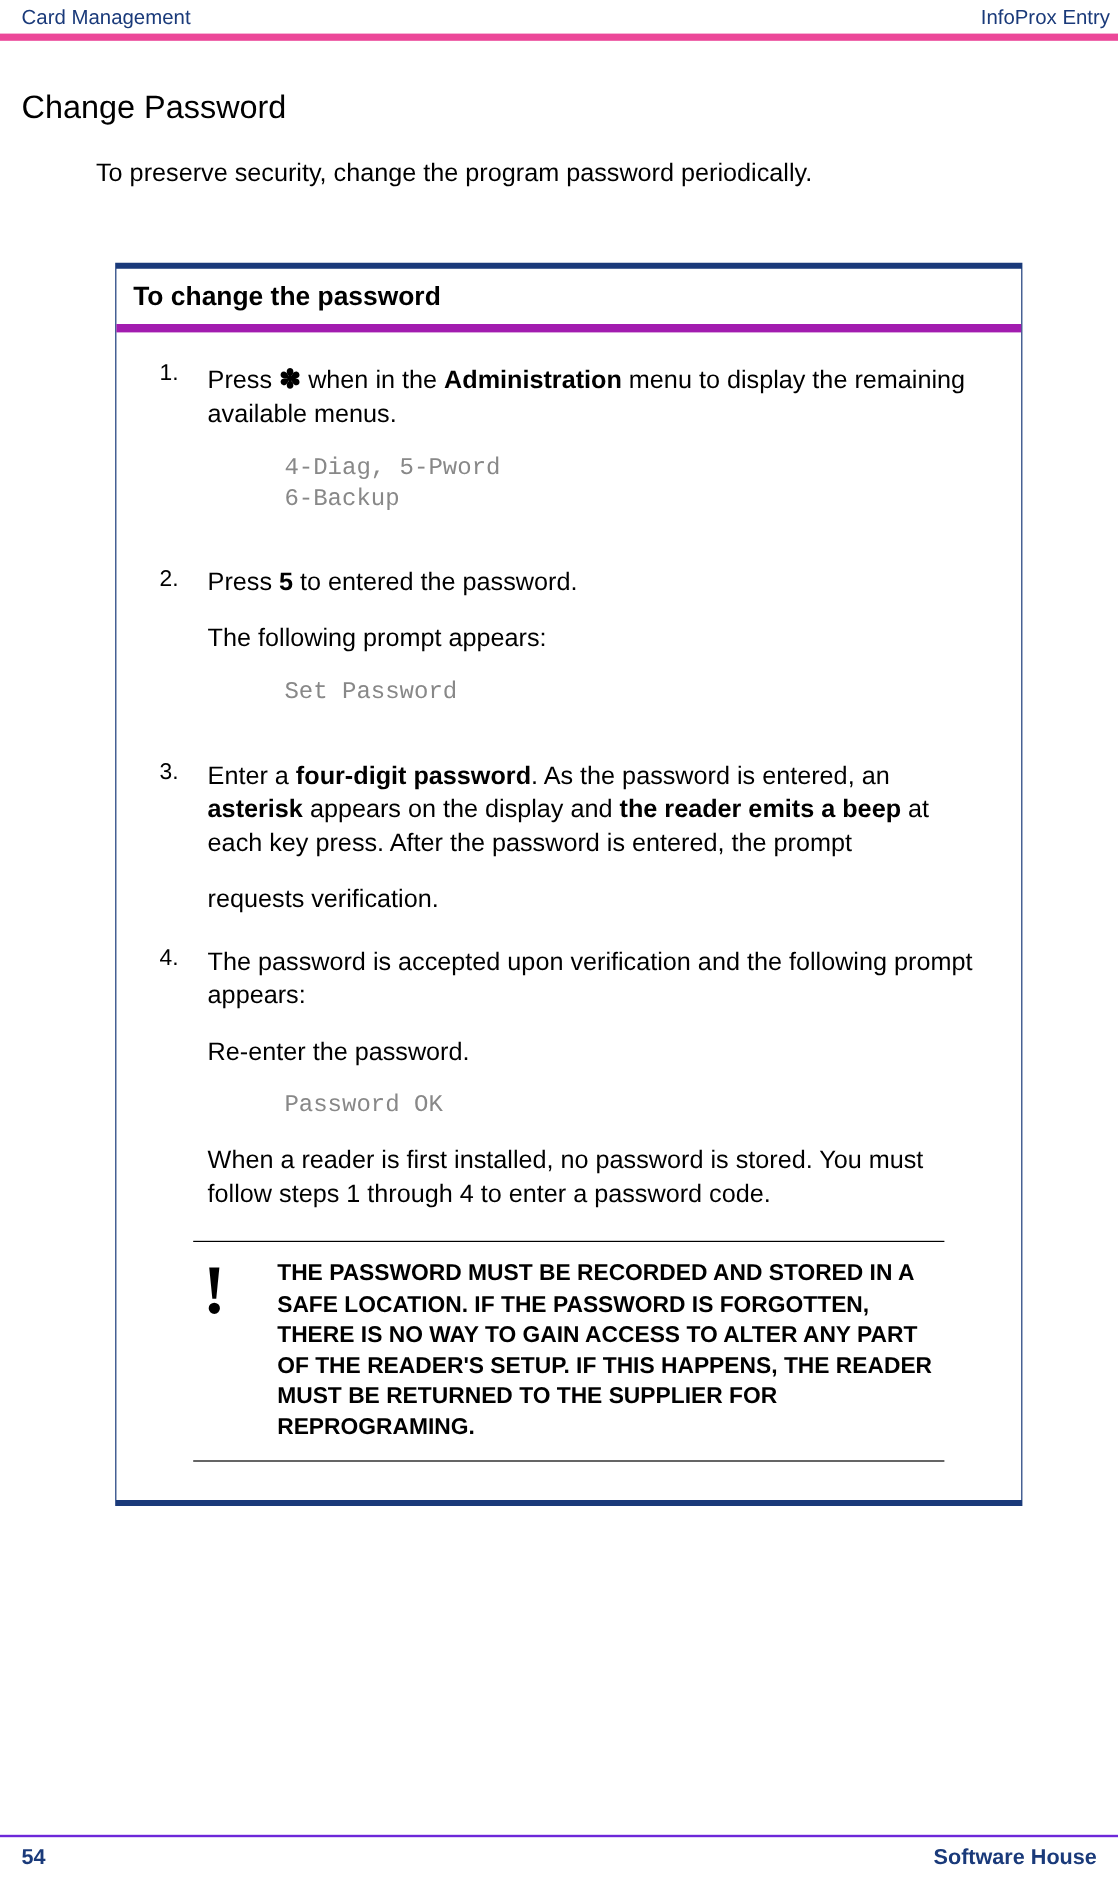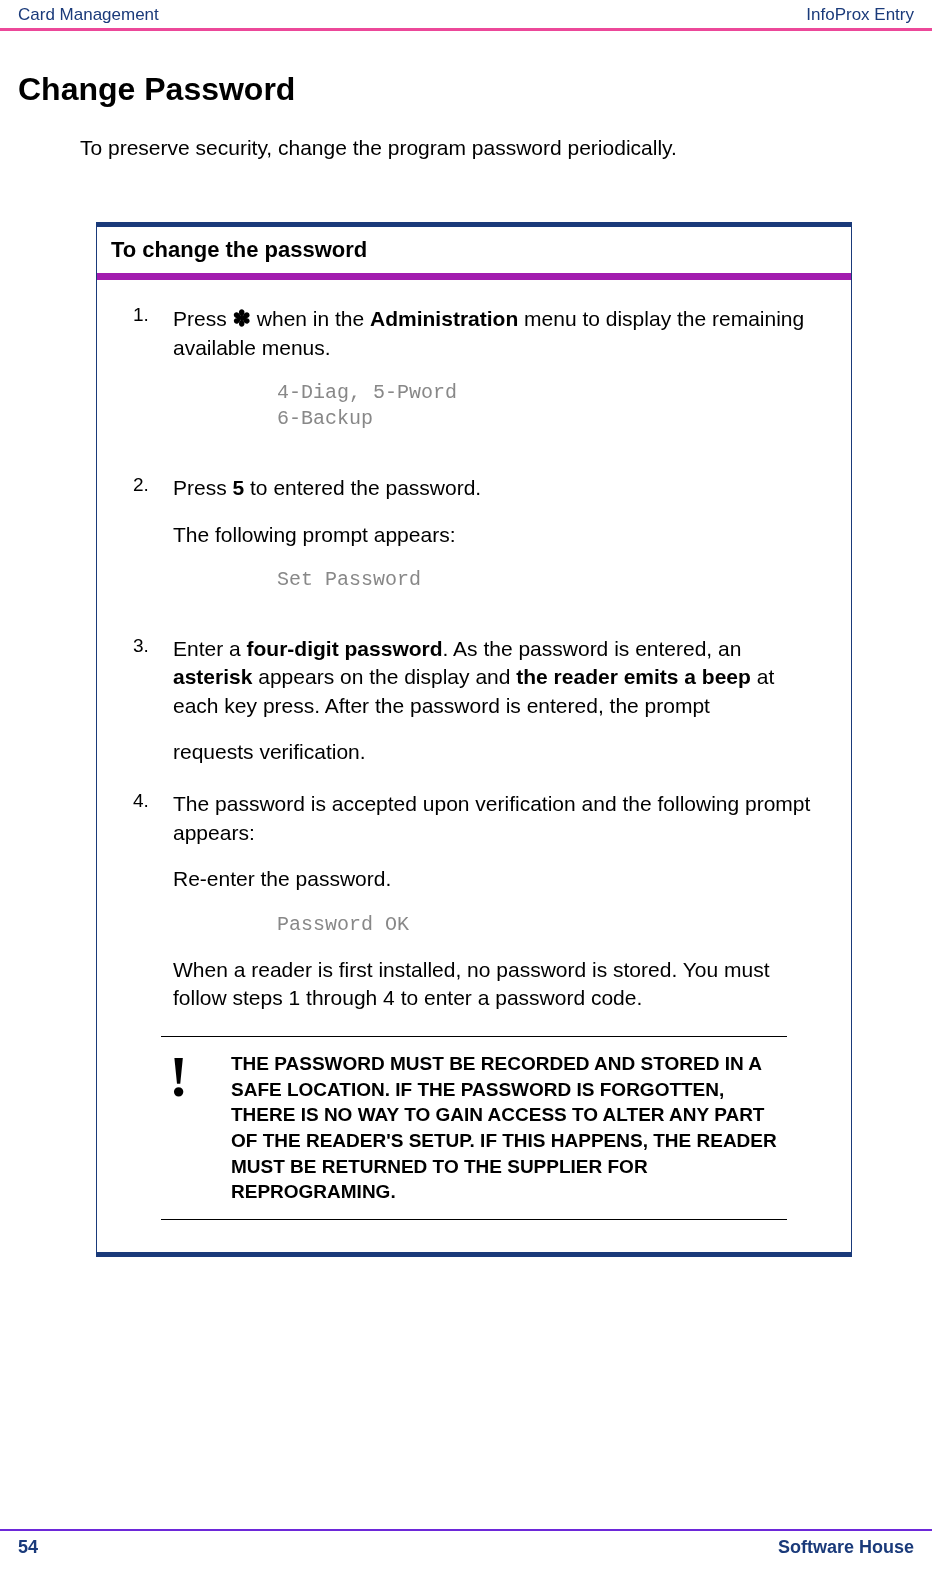--- a/index.html
+++ b/index.html
@@ -12,31 +12,31 @@
       width: 932px;
       height: 1574px;
       background: #fff;
       position: relative;
       font-size: 21px;
       color: #000;
     }
     .header {
       display: flex;
       justify-content: space-between;
-      padding: 5px 18px 3px 18px;
-      border-bottom: 3px solid #ec4899;
+      padding: 5px 7px 3px 18px;
+      border-bottom: 6px solid #ec4899;
       font-size: 17px;
       color: #1a3a7a;
     }
     .content {
       padding: 40px 18px 0 18px;
     }
     .section-title {
-      font-weight: bold;
-      font-size: 32px;
+      font-weight: normal;
+      font-size: 27px;
       margin-bottom: 25px;
     }
     .intro-text {
       margin-left: 62px;
       margin-bottom: 60px;
       line-height: 1.4;
     }
     .box {
       margin: 0 62px 0 78px;
       border-top: 5px solid #1a3a7a;
@@ -70,21 +70,21 @@
     .step-para {
       margin-bottom: 18px;
     }
     .step-para:last-child {
       margin-bottom: 0;
     }
     .code-block {
       font-family: "Courier New", monospace;
       color: #888;
       font-size: 20px;
-      margin: 6px 0 18px 104px;
+      margin: 6px 0 18px 64px;
       line-height: 1.3;
     }
     .bold {
       font-weight: bold;
     }
     .star {
       font-weight: bold;
       font-size: 22px;
     }
     .warning-box {

